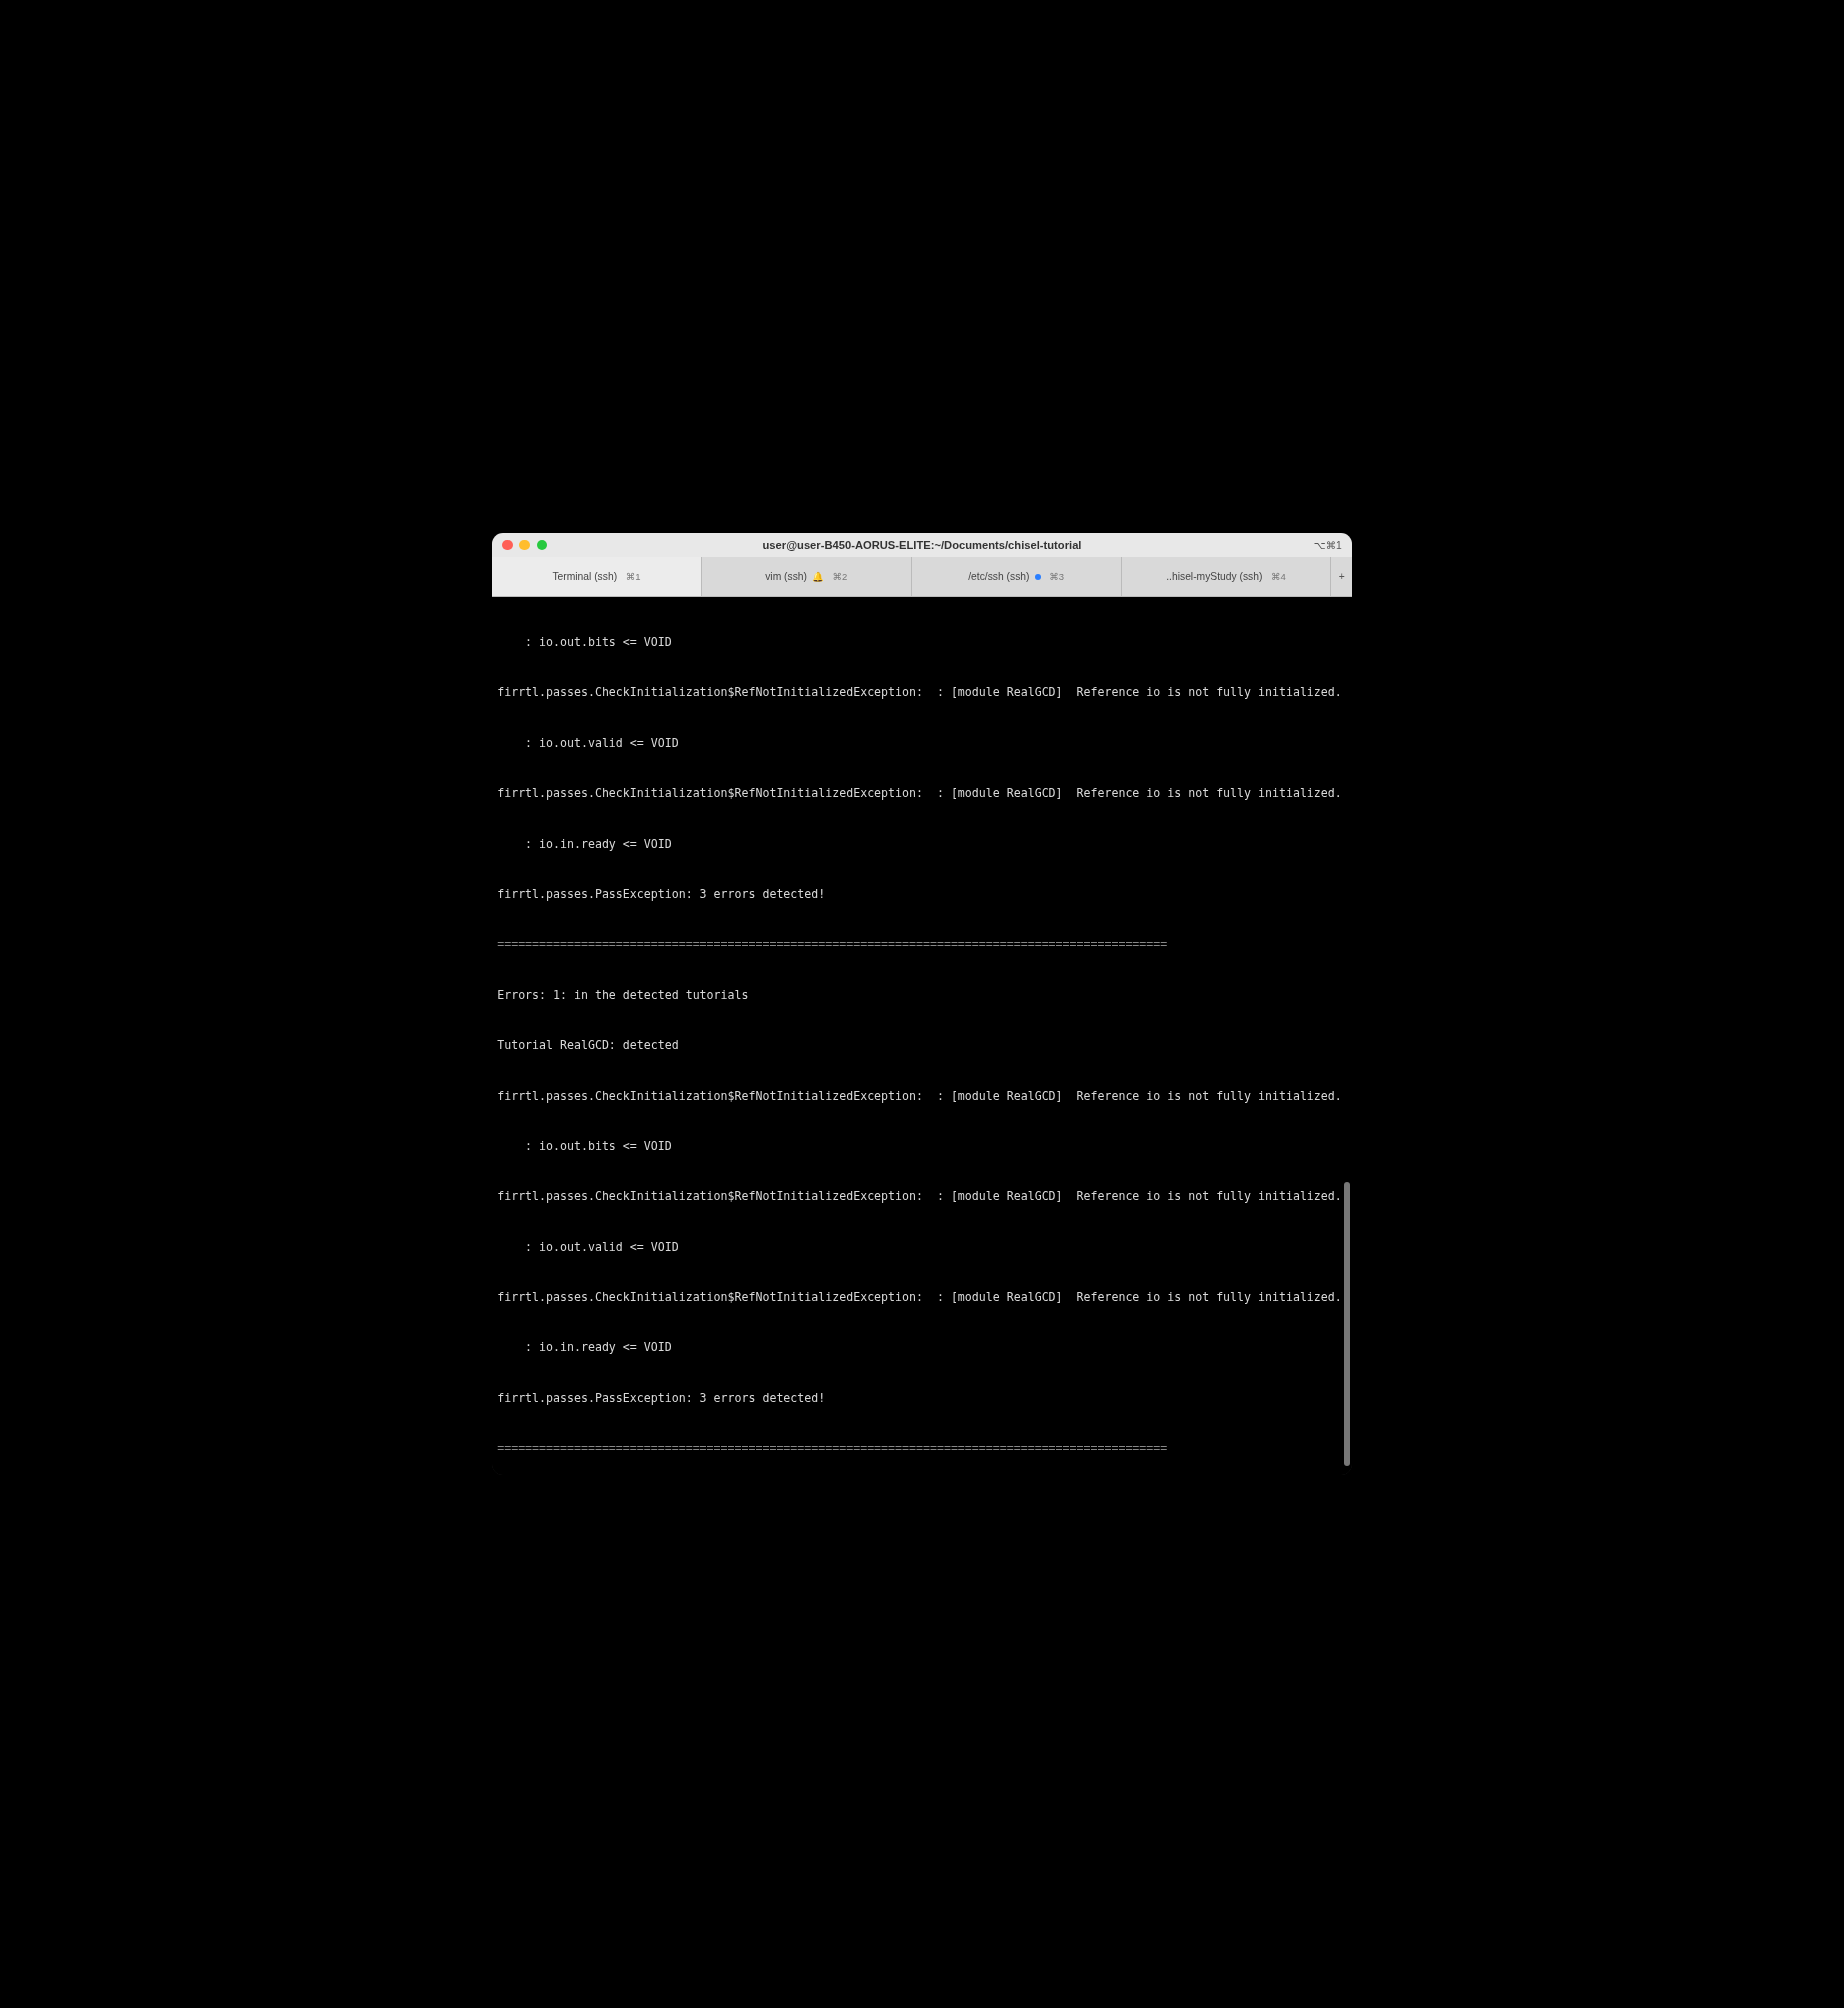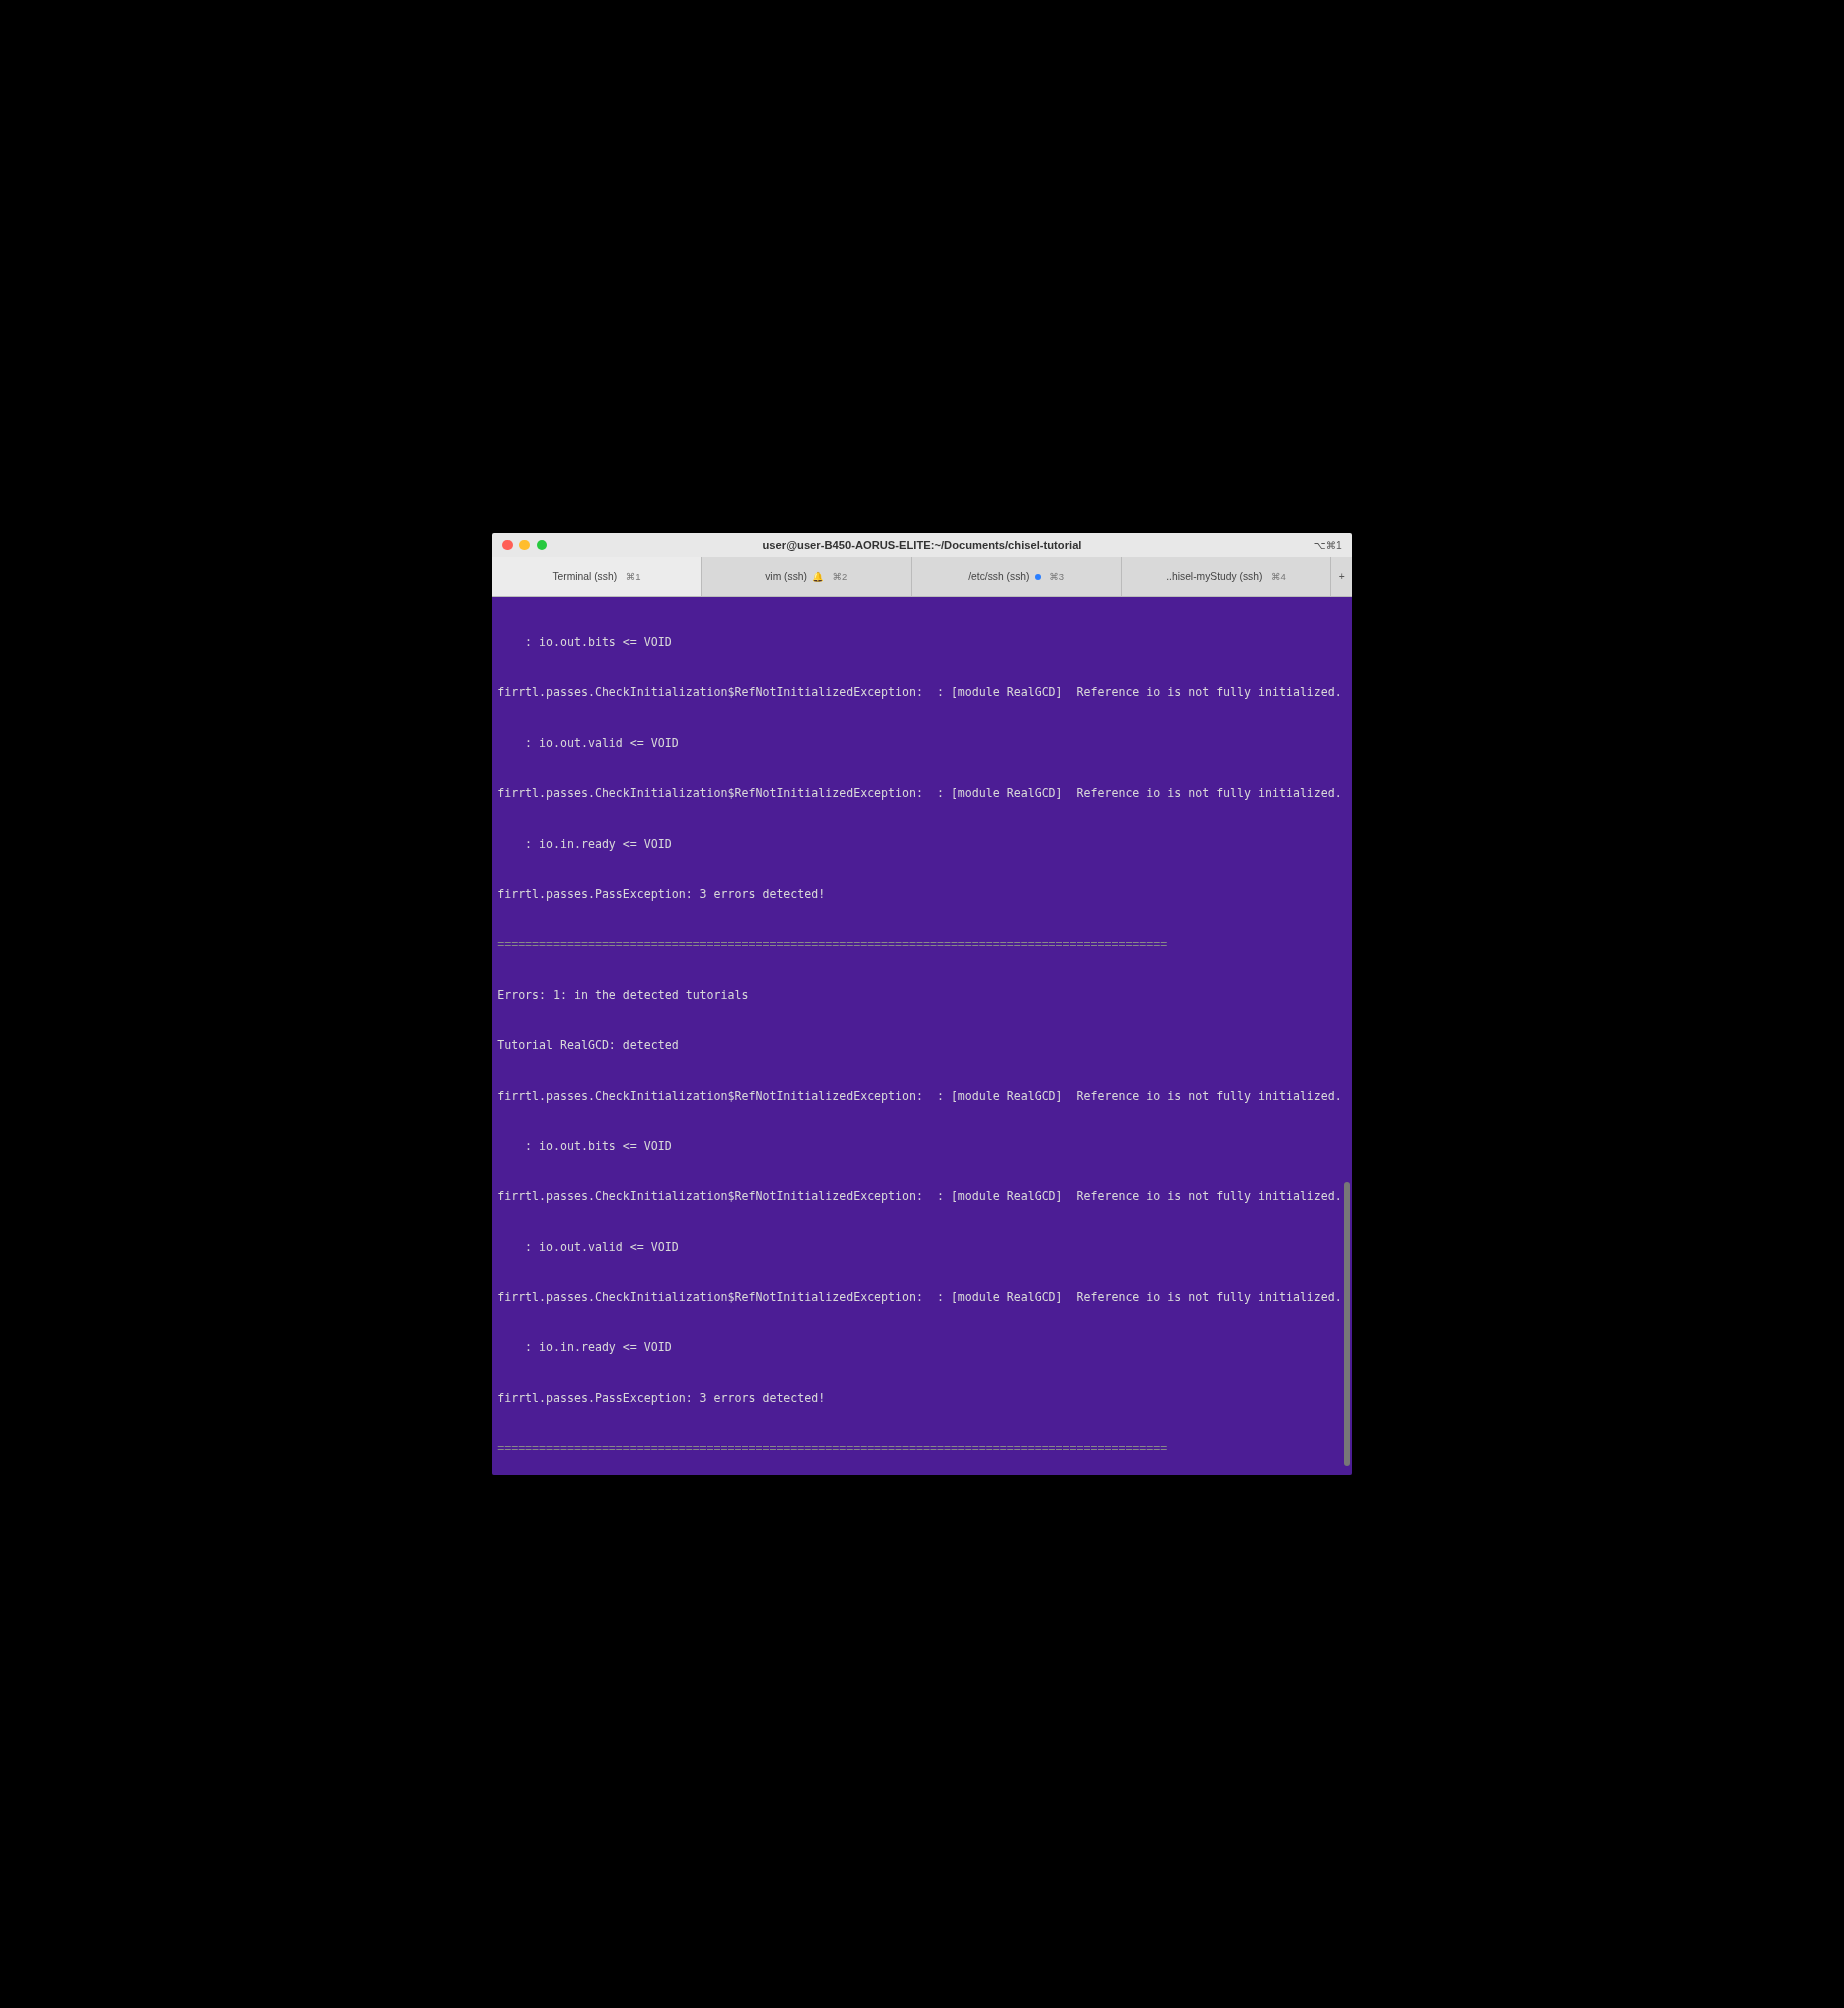--- a/index.html
+++ b/index.html
@@ -8,21 +8,21 @@
     font-family: "SF Mono", "Menlo", "Monaco", monospace;
     display: flex;
     align-items: center;
     justify-content: center;
     min-height: 100vh;
     padding: 34px;
   }
   .window {
     width: 860px;
     background: #232323;
-    border-radius: 2px;
+    border-radius: 11px;
     box-shadow: 0 17px 52px rgba(0,0,0,0.6);
     overflow: hidden;
   }
   .titlebar {
     background: #e8e8e8;
     height: 24px;
     display: flex;
     align-items: center;
     position: relative;
     padding: 0 10.3px;
@@ -73,21 +73,21 @@
   .tab.active { background: #ececec; }
   .tab .shortcut { color: #777; font-size: 9.5px; margin-left: 3.4px;}
   .tab .bell { font-size: 9.5px; }
   .tab .dot { width:6px; height:6px; border-radius:50%; background:#2b7fff; }
   .newtab {
     width: 20.6px;
     display:flex; align-items:center; justify-content:center;
     color:#555;
   }
   .terminal {
-    background: #4c1d95;
+    background: #000000;
     color: #d9d9d9;
     font-size: 11.6px;
     line-height: 1.45;
     padding: 3.4px 5.2px 3.4px 5.2px;
     height: 878px;
     white-space: pre;
     overflow: hidden;
     position: relative;
   }
   .line { white-space: pre-wrap; word-break: break-all; }

